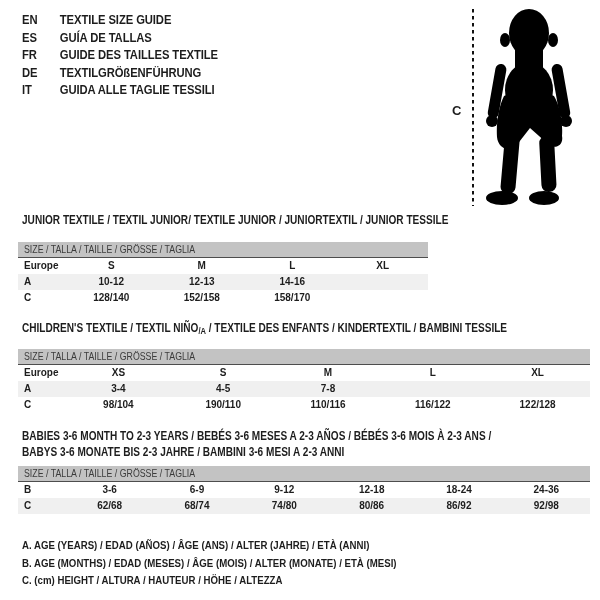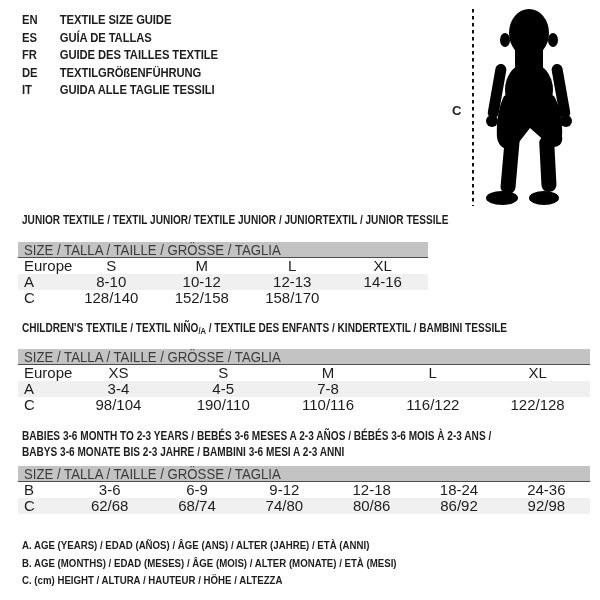--- a/index.html
+++ b/index.html
@@ -18,25 +18,25 @@
   
   .figure{position:absolute;left:450px;top:6px;width:150px;height:202px;}
   .c-label{position:absolute;left:452px;top:103px;font-size:13px;font-weight:700;}
 
   
   .sec-title{position:absolute;font-size:12px;font-weight:700;white-space:nowrap;
     transform:scaleX(0.84);transform-origin:0 0;letter-spacing:0;line-height:15.5px;}
   .subscript{font-size:9px;vertical-align:-2px;}
 
   
-  .size-table{position:absolute;font-size:15px;}
+  .size-table{position:absolute;font-size:10px;}
   .thead{height:15px;line-height:15px;background:#c3c3c3;color:#3b3b3b;
     border-bottom:1px solid #4d4d4d;padding-left:6px;overflow:hidden;white-space:nowrap;}
   .thead-text{display:inline-block;transform:scaleX(0.88);transform-origin:0 0;}
-  .trow{display:grid;height:16px;line-height:16px;}
+  .trow{display:grid;height:16px;line-height:16px;font-weight:bold;}
   .cols-4{grid-template-columns:48px repeat(4,1fr);}
   .cols-5{grid-template-columns:48px repeat(5,1fr);}
   .cols-6{grid-template-columns:48px repeat(6,1fr);}
   .row-alt{background:#f0f0f0;}
   .tlabel{padding-left:6px;text-align:left;white-space:nowrap;}
   .tcell{text-align:center;white-space:nowrap;}
 
   
   .footnotes{position:absolute;left:22px;top:537px;}
   .footnote{font-size:11.5px;font-weight:700;line-height:17.5px;white-space:nowrap;
@@ -98,21 +98,20 @@
       <div class="thead"><span class="thead-text">SIZE / TALLA / TAILLE / GRÖSSE / TAGLIA</span></div>
       <div class="trow cols-4">
         <div class="tlabel">Europe</div>
         <div class="tcell">S</div>
         <div class="tcell">M</div>
         <div class="tcell">L</div>
         <div class="tcell">XL</div>
       </div>
       <div class="trow cols-4 row-alt">
         <div class="tlabel">A</div>
-        <div class="tcell">8-10</div>
         <div class="tcell">10-12</div>
         <div class="tcell">12-13</div>
         <div class="tcell">14-16</div>
       </div>
       <div class="trow cols-4">
         <div class="tlabel">C</div>
         <div class="tcell">128/140</div>
         <div class="tcell">152/158</div>
         <div class="tcell">158/170</div>
       </div>

